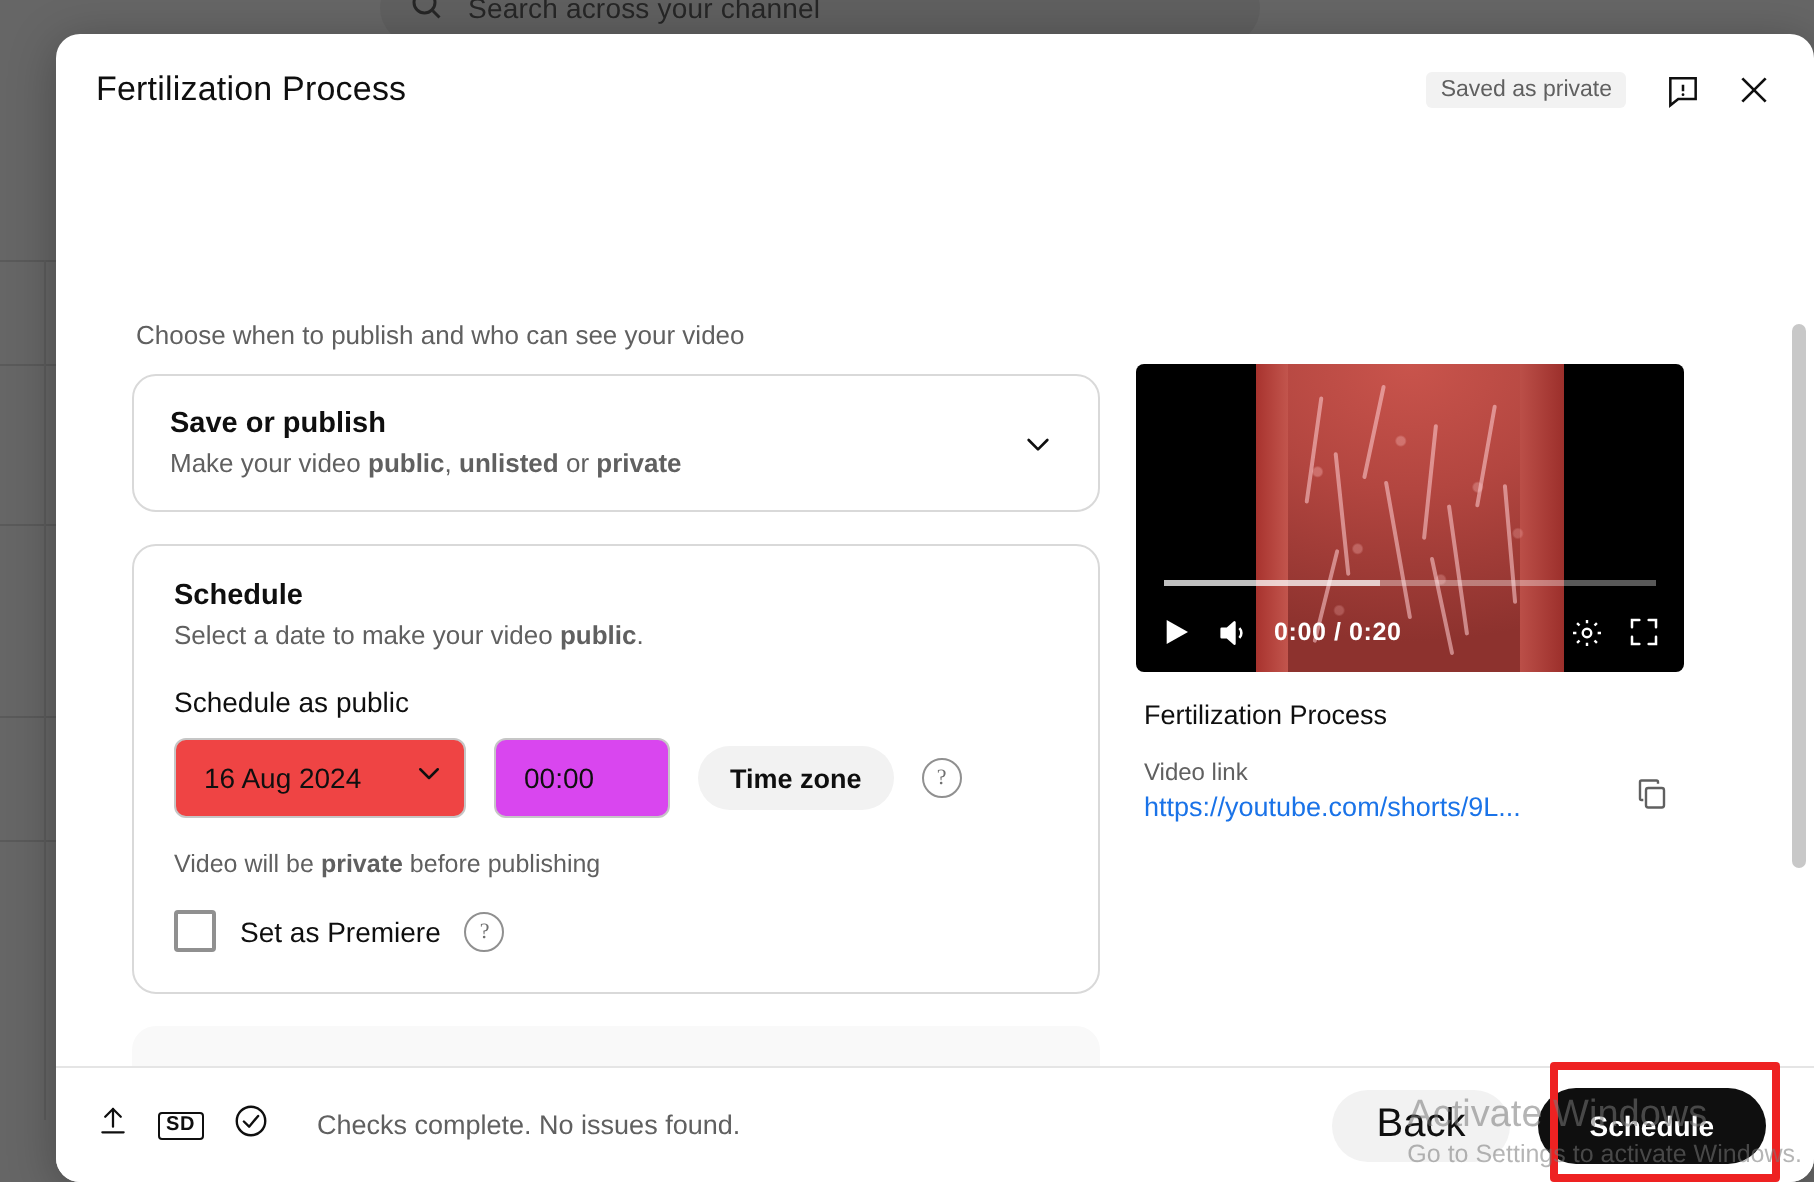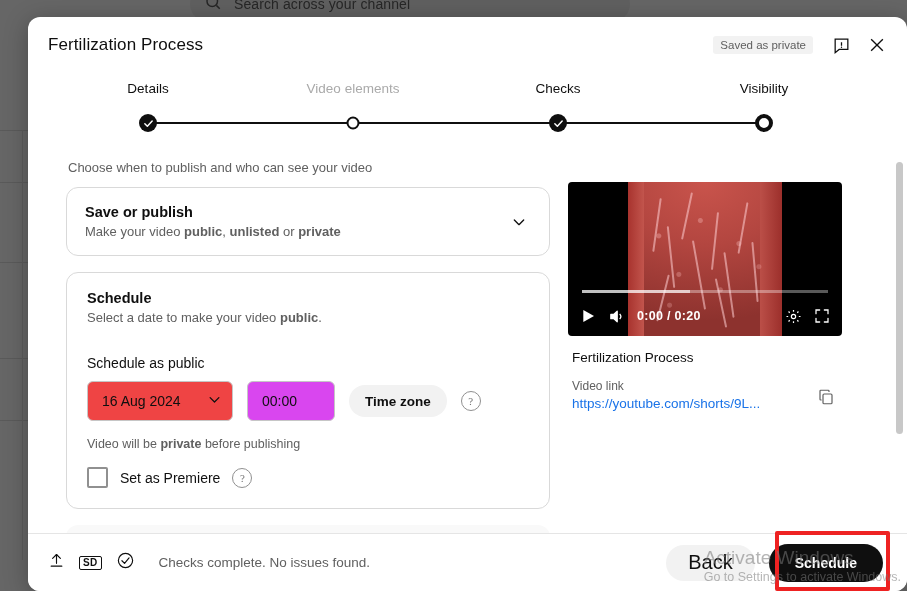--- a/index.html
+++ b/index.html
@@ -236,21 +236,21 @@
   }
   .sched-title {
     font-size: 14.5px;
     font-weight: bold;
     color: #0f0f0f;
     margin-bottom: 4px;
   }
   .sched-desc {
     font-size: 13px;
     color: #606060;
-    margin-bottom: 30px;
+    margin-bottom: 18px;
   }
   .sched-desc b { font-weight: bold; }
   .sched-label {
     font-size: 14px;
     color: #0f0f0f;
     margin-bottom: 10px;
   }
   .sched-row {
     display: flex;
     align-items: center;
@@ -607,41 +607,20 @@
       </svg>
     </div>
     <div class="hdr-icon">
       <svg width="20" height="20" viewBox="0 0 24 24" fill="none" stroke="#0f0f0f" stroke-width="1.6">
         <line x1="5" y1="5" x2="19" y2="19"></line>
           <line x1="19" y1="5" x2="5" y2="19"></line>
       </svg>
     </div>
   </div>
 
-  <div class="stepper">
-    <div class="step-labels">
-      <div class="step-label" style="left:120px;">Details</div>
-      <div class="step-label inactive" style="left:325px;">Video elements</div>
-      <div class="step-label" style="left:530px;">Checks</div>
-      <div class="step-label" style="left:736px;">Visibility</div>
-    </div>
-    <div class="step-line" style="left:120px; width:616px; top:41px;"></div>
-    <div class="step-dot done" style="left:120px; top:42px;">
-      <svg width="11" height="11" viewBox="0 0 24 24" fill="none" stroke="#ffffff" stroke-width="3.2" stroke-linecap="round" stroke-linejoin="round">
-          <polyline points="4,12.5 9.5,18 20,6.5"></polyline>
-        </svg>
-    </div>
-    <div class="step-dot todo" style="left:325px; top:42px;"></div>
-    <div class="step-dot done" style="left:530px; top:42px;">
-      <svg width="11" height="11" viewBox="0 0 24 24" fill="none" stroke="#ffffff" stroke-width="3.2" stroke-linecap="round" stroke-linejoin="round">
-          <polyline points="4,12.5 9.5,18 20,6.5"></polyline>
-        </svg>
-    </div>
-    <div class="step-dot current" style="left:736px; top:42px;"></div>
-  </div>
 
   <div class="dlg-body">
     <div class="body-inner">
 
       <div class="col-left">
         <div class="section-sub">Choose when to publish and who can see your video</div>
 
         <div class="card collapsed">
           <div class="card-texts">
             <div class="card-title">Save or publish</div>

